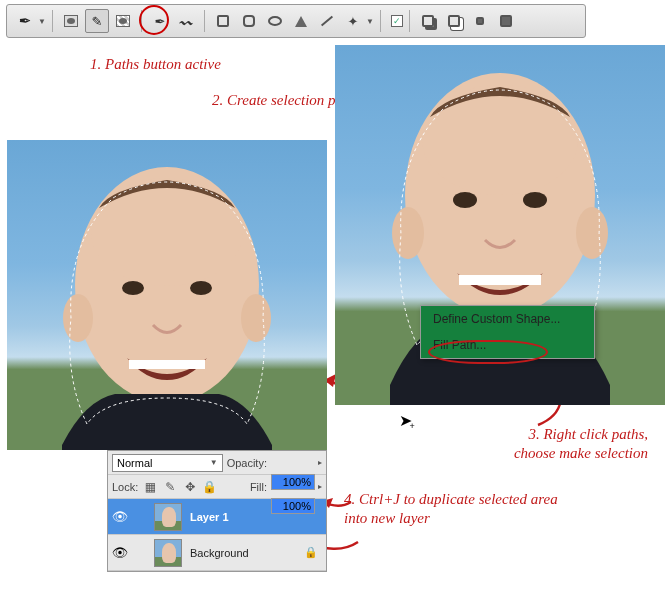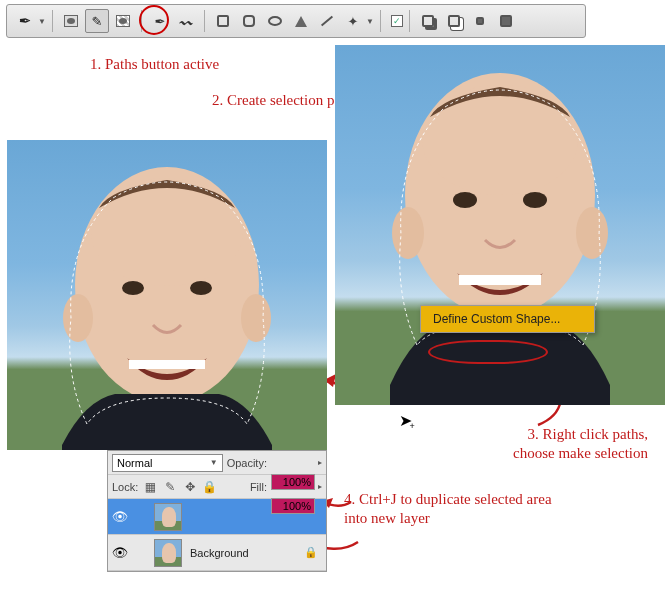--- a/index.html
+++ b/index.html
@@ -20,40 +20,40 @@
   .i-rsq { width:12px;height:12px;border:2px solid #555;border-radius:4px; }
   .i-el { width:14px;height:10px;border:2px solid #555;border-radius:50%; }
   .i-poly { width:0;height:0;border-left:6px solid transparent;border-right:6px solid transparent;border-bottom:11px solid #666; }
   .i-line { width:14px;height:2px;background:#555;transform:rotate(-40deg); }
   .i-blob { font-size:13px;color:#444; }
   .i-anchor { font-size:13px; color:#333; }
   .i-mask { width:14px;height:12px;border:1px solid #666;background:repeating-linear-gradient(45deg,#ccc,#ccc 2px,#fff 2px,#fff 4px); position:relative; }
   .i-mask::after { content:""; position:absolute; inset:2px; background:#666; border-radius:50%; }
 
   
-  .ann { position:absolute; color:#c11b1b; font-family: 'Comic Sans MS','Segoe Script',cursive; font-size:15px; }
+  .ann { position:absolute; color:#c11b1b; font-family: 'Comic Sans MS','Segoe Script',cursive; font-size:15px; font-style:italic; }
   .arrow { position:absolute; pointer-events:none; }
 
   
   .photo { position:absolute; background:linear-gradient(#6aa7d6 0%, #7fb6e0 40%, #a0c8e5 60%, #c4ddee 70%, #6b8c5a 74%, #6b8c5a 100%); overflow:hidden; }
   .photo svg { position:absolute; inset:0; }
   .sel-path { stroke:#fff; stroke-width:1; stroke-dasharray:3 3; fill:none; }
 
   
-  .ctx { position:absolute; left:420px; top:305px; width:175px; background:#eab308; border:1px solid #999; box-shadow:2px 2px 5px rgba(0,0,0,.3); font-size:12px; }
+  .ctx { position:absolute; left:420px; top:305px; width:175px; background:#15803d; border:1px solid #999; box-shadow:2px 2px 5px rgba(0,0,0,.3); font-size:12px; }
   .ctx-item { padding:6px 12px; color:#222; cursor:default; }
   .ctx-item.hl { background:#dceaf8; }
   .ms-circle { position:absolute; left:428px; top:340px; width:120px; height:24px; border:2px solid #c11b1b; border-radius:50%/60%; pointer-events:none; }
 
   
   .layers { position:absolute; left:107px; top:450px; width:220px; background:#e8e8e8; border:1px solid #999; font-size:11px; }
   .lp-row { display:flex; align-items:center; height:24px; border-bottom:1px solid #c9c9c9; padding:0 4px; gap:4px; }
   .lp-sel { height:18px; border:1px solid #8a8a8a; background:#fff; font-size:11px; display:flex; align-items:center; justify-content:space-between; padding:0 4px; flex:1;gap:6px; }
   .lp-lbl { color:#444; }
-  .lp-field { width:44px; height:16px; border:1px solid #999; background:#be185d; text-align:right; padding-right:3px; display:flex; align-items:center; justify-content:flex-end;margin-top:38px; }
+  .lp-field { width:44px; height:16px; border:1px solid #999; background:#3b82f6; text-align:right; padding-right:3px; display:flex; align-items:center; justify-content:flex-end;margin-top:38px; }
   .layer-row { display:flex; align-items:center; height:36px; border-bottom:1px solid #c9c9c9; }
   .eye { width:24px; display:flex; align-items:center; justify-content:center; font-size:13px; }
   .link { width:18px; }
   .thumb { width:28px; height:28px; margin:0 4px; background:linear-gradient(#7fb0db 0%,#7fb0db 65%,#6b8c5a 65%,#6b8c5a 100%); border:1px solid #888; position:relative; }
   .thumb::after { content:""; position:absolute; left:7px; top:3px; width:14px; height:20px; background:#e6c5ad; border-radius:45% 45% 30% 30%; }
   .lname { flex:1; padding-left:4px; color:#222; }
   .layer-row.active { background:#4a90e2; color:#fff; }
   .layer-row.active .lname { color:#fff; font-weight:bold; }
   .lock-ico { font-size:11px; color:#555; margin-right:8px; }
   .lp-ico { width:16px; height:16px; display:inline-flex; align-items:center; justify-content:center; font-size:12px; color:#555; }
@@ -180,20 +180,21 @@
     <path d="M146 185 Q160 200 174 185" stroke="#c98" stroke-width="3" fill="none"></path>
     <path d="M120 218 Q160 250 200 218 Q182 240 160 240 Q138 240 120 218" fill="#7a2e25"></path>
     <rect x="122" y="220" width="76" height="9" fill="#fff"></rect>
     <path d="M55 305 Q78 260 108 254 L212 254 Q242 260 265 305 L265 310 L55 310 Z" fill="#1a1d26"></path>
     <path class="sel-path" d="M80 284 Q58 238 64 178 Q60 102 106 58 Q160 26 214 58 Q260 102 256 178 Q262 238 240 284 Q222 258 160 258 Q98 258 80 284"></path>
   </svg>
 </div>
 
 <div class="ctx">
   <div class="ctx-item">Define Custom Shape...</div>
+  <div class="ctx-item">Fill Path...</div>
 </div>
 <div class="ms-circle"></div>
 
 <div class="cursor">➤<span style="font-size:9px;position:relative;top:3px;left:-3px;">+</span></div>
 
 <div class="layers">
   <div class="lp-row">
     <div class="lp-sel">
       <span>Normal</span>
       <span class="drop">▼</span>
@@ -214,20 +215,21 @@
     <span class="lp-lbl">Fill:</span>
     <div class="lp-field">
         <span>100%</span>
       </div>
     <span class="drop">▸</span>
   </div>
   <div class="layer-row active">
     <div class="eye">👁</div>
     <div class="link"></div>
     <div class="thumb"></div>
+    <div class="lname">Layer 1</div>
   </div>
   <div class="layer-row">
     <div class="eye">👁</div>
     <div class="link"></div>
     <div class="thumb"></div>
     <div class="lname" style="">Background</div>
     <span class="lock-ico">🔒</span>
   </div>
 </div>
 

